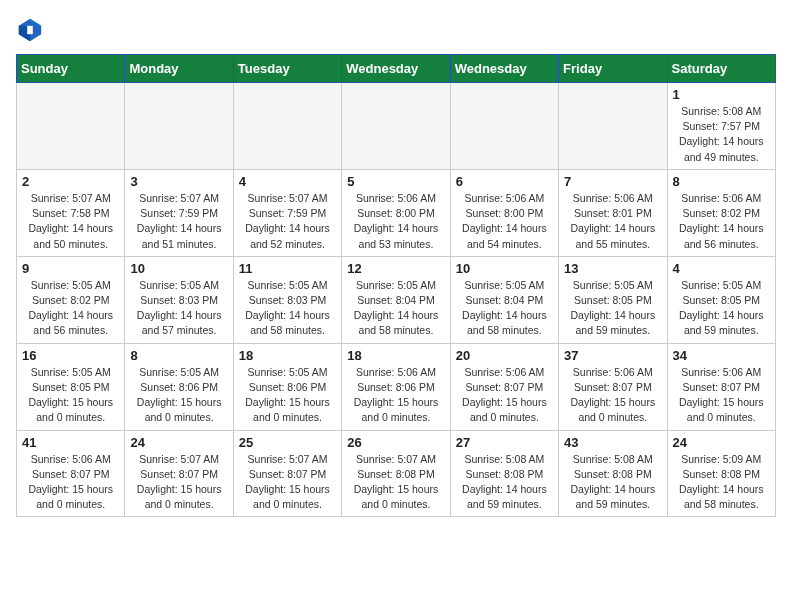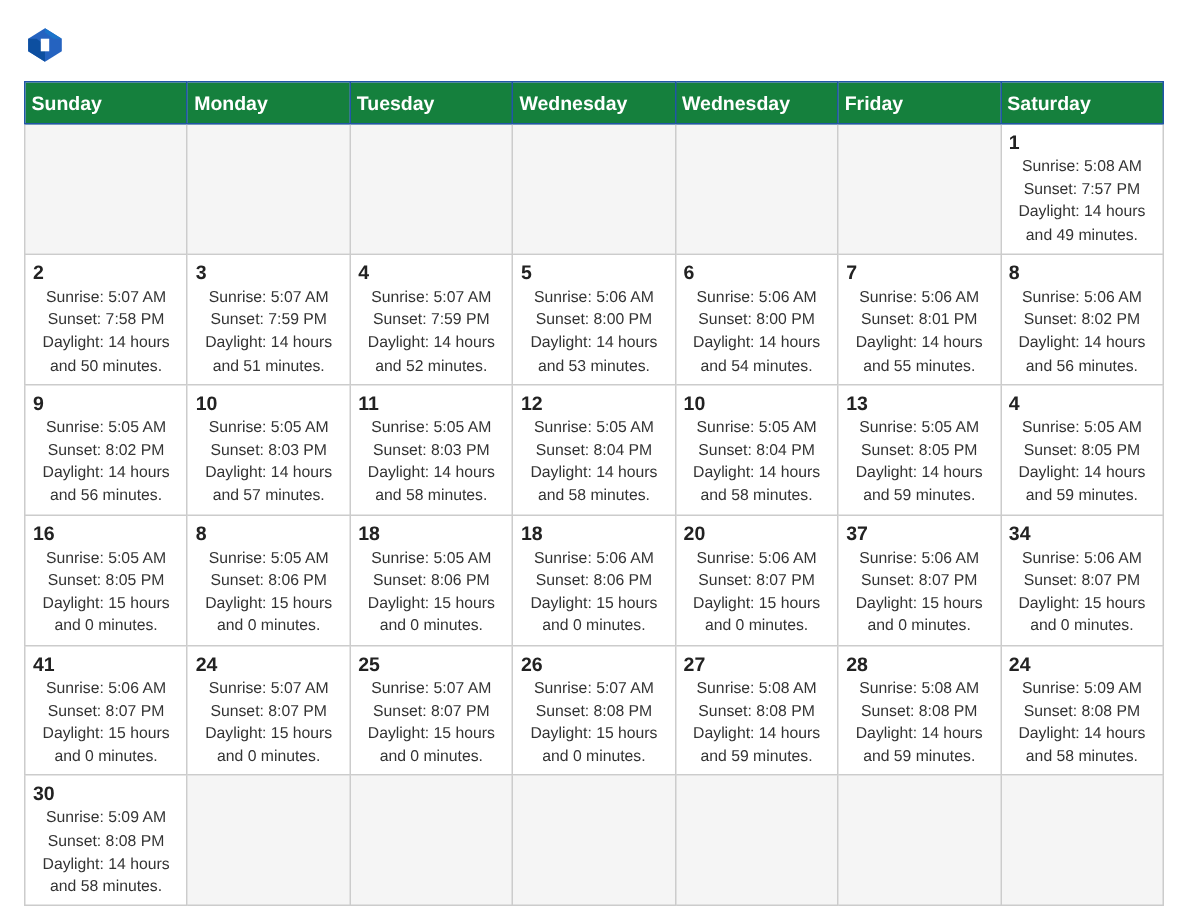--- a/index.html
+++ b/index.html
@@ -334,43 +334,28 @@
 and 0 minutes.</div>
         </td>
         <td>
           <span class="day-number">27</span>
           <div class="day-info" style="white-space: pre-line;">Sunrise: 5:08 AM
 Sunset: 8:08 PM
 Daylight: 14 hours
 and 59 minutes.</div>
         </td>
         <td>
-          <span class="day-number">28</span>
+          <span class="day-number">43</span>
           <div class="day-info" style="white-space: pre-line;">Sunrise: 5:08 AM
 Sunset: 8:08 PM
 Daylight: 14 hours
 and 59 minutes.</div>
         </td>
         <td>
           <span class="day-number">24</span>
           <div class="day-info" style="white-space: pre-line;">Sunrise: 5:09 AM
 Sunset: 8:08 PM
 Daylight: 14 hours
 and 58 minutes.</div>
         </td>
-      </tr>
-      <tr class="last-row">
-        <td>
-          <span class="day-number">30</span>
-          <div class="day-info" style="white-space: pre-line;">Sunrise: 5:09 AM
-Sunset: 8:08 PM
-Daylight: 14 hours
-and 58 minutes.</div>
-        </td>
-        <td class="empty"></td>
-        <td class="empty"></td>
-        <td class="empty"></td>
-        <td class="empty"></td>
-        <td class="empty"></td>
-        <td class="empty"></td>
       </tr>
     </tbody>
 </table>
 
 </body></html>

